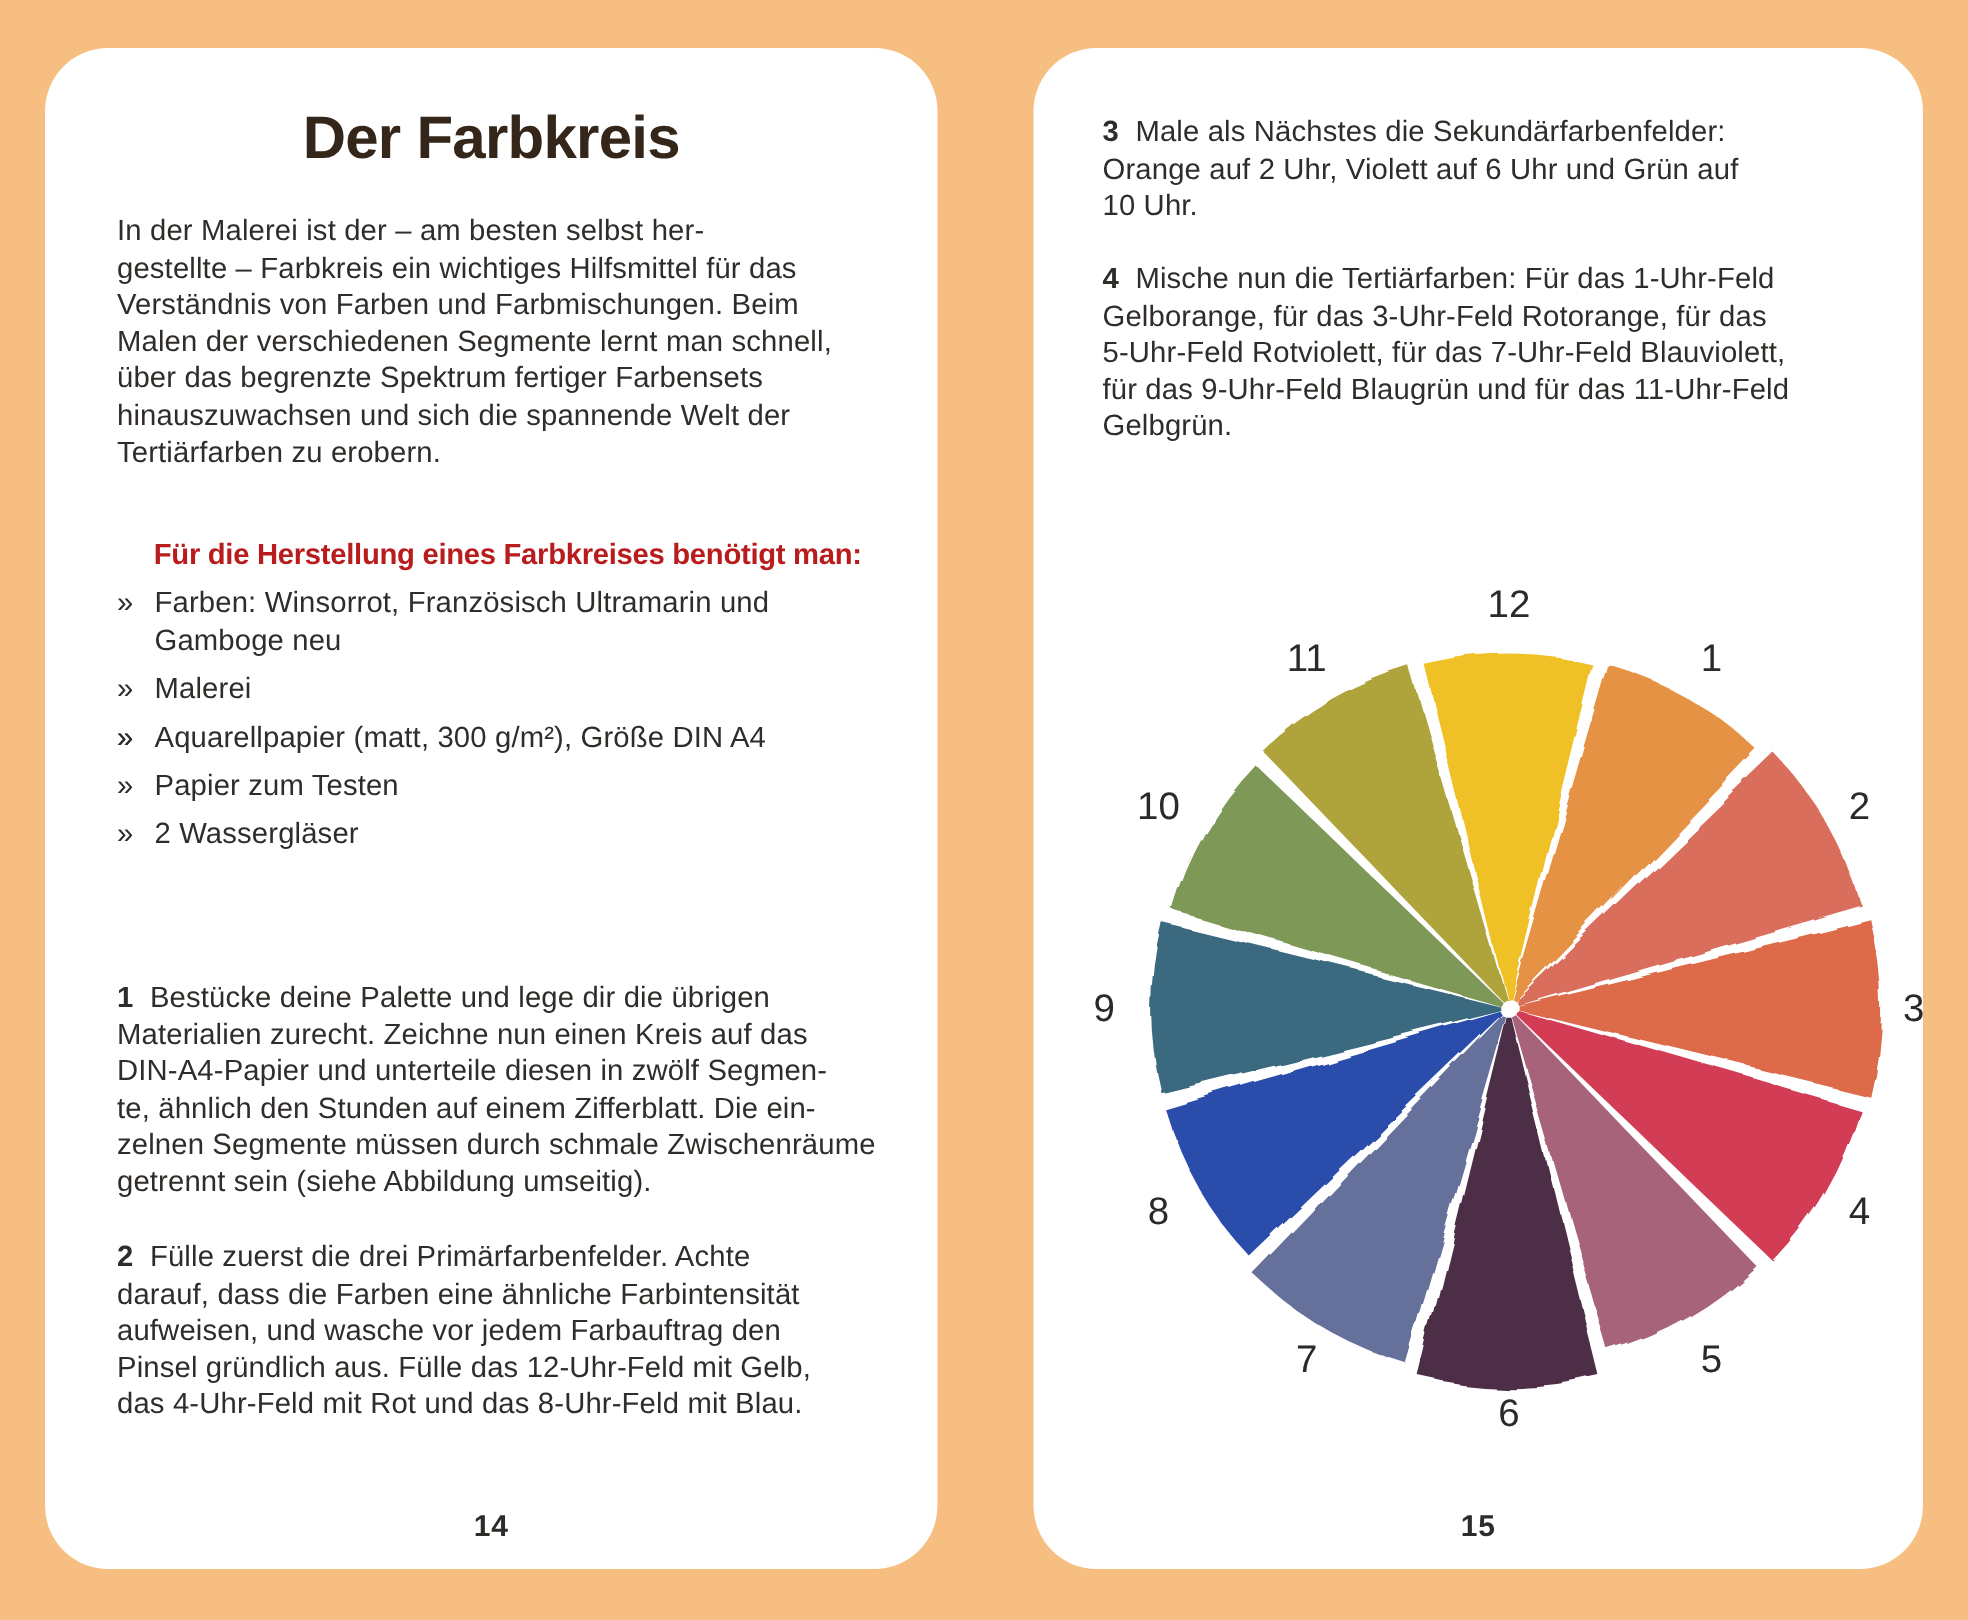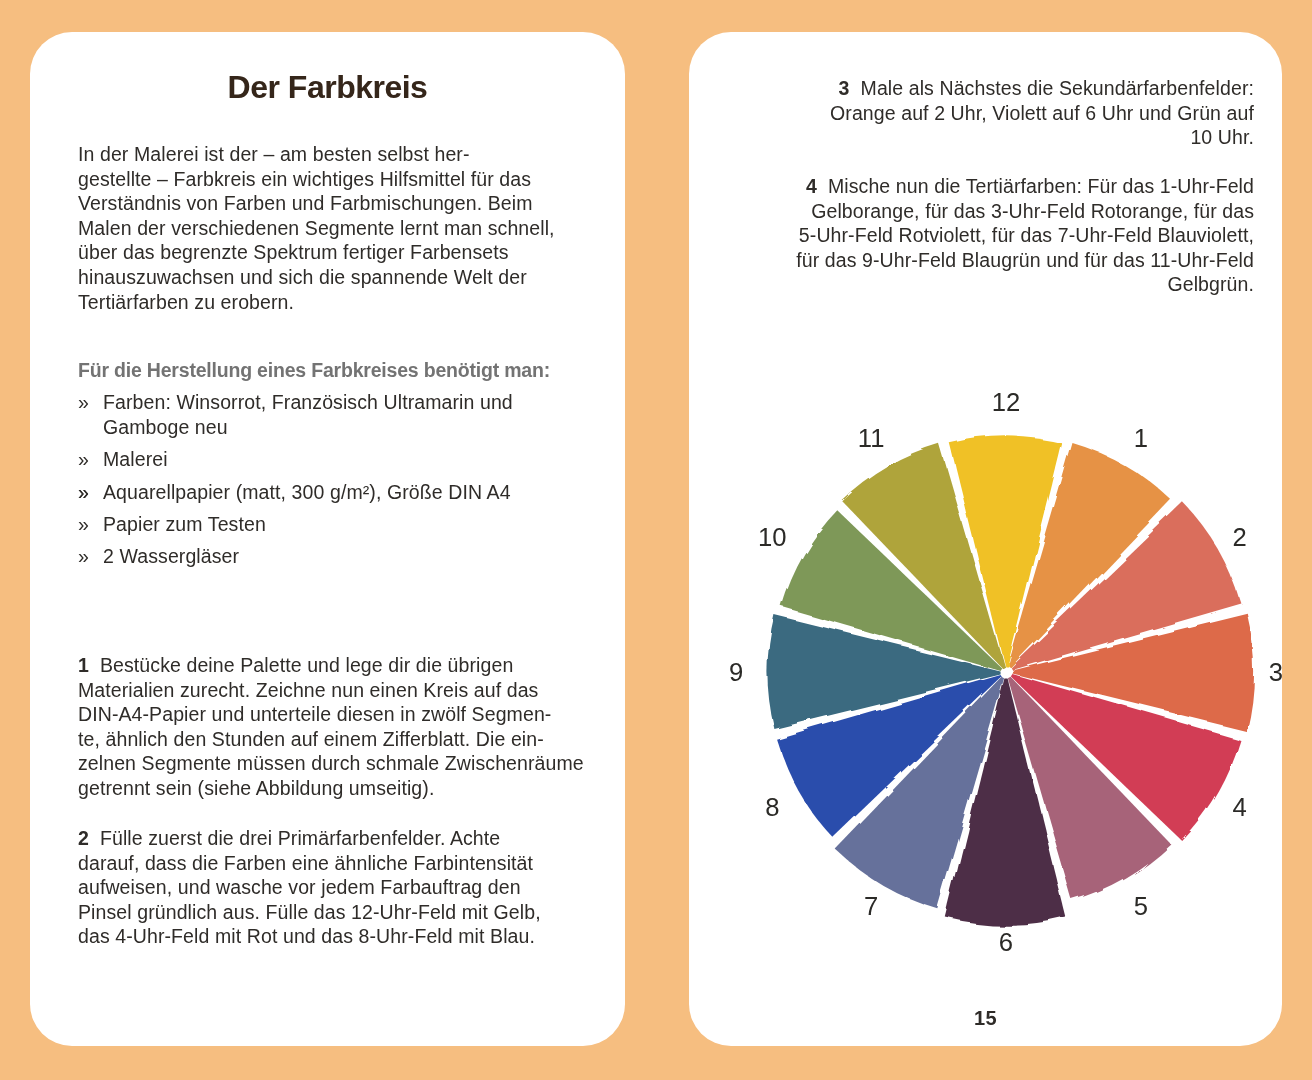--- a/index.html
+++ b/index.html
@@ -11,41 +11,41 @@
   }
   .page{
     position:absolute;top:32px;height:1014px;background:#FFFFFF;
     border-radius:42px;
   }
   .page-left{left:30px;width:595px;}
   .page-right{left:689px;width:593px;}
 
   .page-title{
     position:absolute;top:38px;left:0;right:0;margin:0;
-    text-align:center;font-size:32px;font-weight:700;letter-spacing:-0.5px;
+    text-align:center;font-size:40px;font-weight:700;letter-spacing:-0.5px;
     color:#35261A;line-height:1.1;
   }
   .bodytext{
     font-size:19.5px;line-height:24.6px;color:#2F2C29;letter-spacing:0.1px;
   }
   .intro{position:absolute;top:110px;left:48px;right:34px;margin:0;white-space:pre-line;}
   .materials-heading{
     position:absolute;top:326px;left:48px;right:26px;margin:0;
-    font-size:19.5px;font-weight:700;letter-spacing:-0.2px;color:#737373;line-height:25px;
+    font-size:19.5px;font-weight:700;letter-spacing:-0.2px;color:#b91c1c;line-height:25px;text-align:center;
   }
   .materials{
     position:absolute;top:358px;left:48px;right:26px;margin:0;padding:0;list-style:none;
   }
   .materials li{
     position:relative;padding-left:25px;margin-bottom:7px;line-height:25.2px;
   }
   .materials .li-text{white-space:pre-line;}
   .bullet{position:absolute;left:0;top:0;}
   .step{position:absolute;margin:0;left:48px;right:28px;}
-  .page-right .step{left:46px;text-align:right;}
+  .page-right .step{left:46px;}
   .step-1{top:621px;}
   .step-2{top:794px;}
   .step-3{top:44px;}
   .step-4{top:142px;}
   .step-num{font-weight:700;margin-right:11px;}
   .step-text{white-space:pre-line;}
   .page-number{
     position:absolute;top:975px;left:0;right:0;text-align:center;
     font-size:20px;font-weight:700;color:#2E2B28;letter-spacing:0.5px;
   }
@@ -111,20 +111,21 @@
   </p>
 
   <p class="step step-2 bodytext">
     <span class="step-num">2</span><span class="step-text">Fülle zuerst die drei Primärfarbenfelder. Achte
 darauf, dass die Farben eine ähnliche Farbintensität
 aufweisen, und wasche vor jedem Farbauftrag den
 Pinsel gründlich aus. Fülle das 12-Uhr-Feld mit Gelb,
 das 4-Uhr-Feld mit Rot und das 8-Uhr-Feld mit Blau.</span>
   </p>
 
+  <div class="page-number">14</div>
 </section>
 
 <section class="page page-right">
   <p class="step step-3 bodytext">
     <span class="step-num">3</span><span class="step-text">Male als Nächstes die Sekundärfarbenfelder:
 Orange auf 2 Uhr, Violett auf 6 Uhr und Grün auf
 10 Uhr.</span>
   </p>
 
   <p class="step step-4 bodytext">

